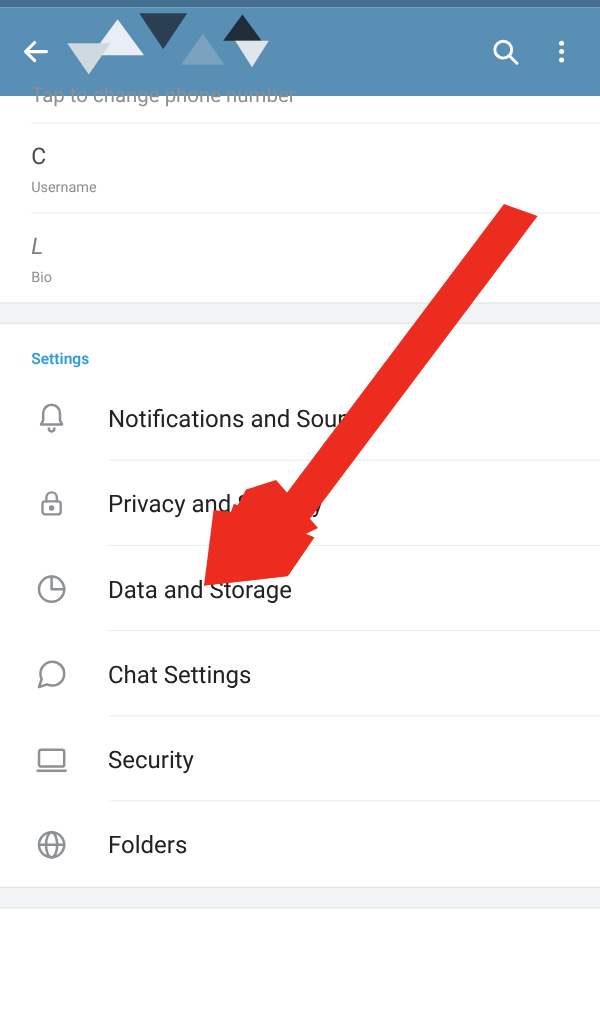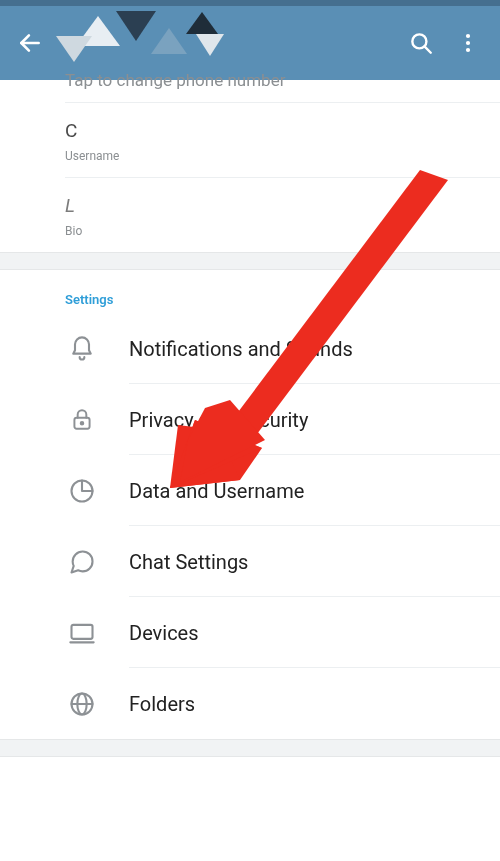--- a/index.html
+++ b/index.html
@@ -18,21 +18,21 @@
   .appbar .actions { display:flex; align-items:center; gap: 22px; margin-right: 10px; }
   .appbar svg { display:block; }
   .tri { position:absolute; width:0; height:0; border-style:solid; }
   
   .tri.a { left:20px; top:10px; border-width: 0 22px 30px 22px; border-color: transparent transparent #e8eef3 transparent; }
   .tri.b { left:60px; top:5px;  border-width: 30px 20px 0 20px; border-color: #2b3f52 transparent transparent transparent; }
   .tri.c { left:95px; top:22px; border-width: 0 18px 26px 18px; border-color: transparent transparent #7aa2bf transparent; }
   .tri.d { left:0px;  top:30px; border-width: 26px 18px 0 18px; border-color: #cfd9e0 transparent transparent transparent; }
   .tri.e { left:130px; top:6px; border-width: 0 16px 22px 16px; border-color: transparent transparent #1f2d39 transparent; }
   .tri.f { left:140px; top:28px;border-width: 22px 14px 0 14px; border-color: #dfe6eb transparent transparent transparent; }
-  .section { background:#fff;padding-left:39px; }
+  .section { background:#fff; }
   .cut-row { padding: 0 26px; color:#8b8f92; font-size:17px; line-height:22px; height:22px; overflow:hidden; position:relative; top:-11px; }
   .divider { height:1px; background:#eceff1; margin-left:26px; }
   .profile-row { padding: 16px 26px 14px; }
   .profile-value { font-size:19px; color:#4a4a4a; line-height:24px; min-height:24px; }
   .profile-label { font-size:12px; color:#8b8f92; margin-top:6px; }
   .gap { height:18px; background:#f1f3f4; border-top:1px solid #e5e7e8; border-bottom:1px solid #e5e7e8; }
   .section-header { padding: 22px 26px 6px; color:#2f9ed8; font-size:13px; font-weight:600; }
   .settings-list { }
   .settings-item {
     display:flex; align-items:center;
@@ -133,41 +133,41 @@
       <span class="label">Privacy and Security</span>
     </div>
 
     <div class="settings-item">
       <span class="icon">
         <svg width="28" height="28" viewBox="0 0 24 24" fill="none" stroke="#8d9195" stroke-width="1.8" stroke-linecap="round" stroke-linejoin="round">
             <circle cx="12" cy="12" r="9"></circle>
             <path d="M12 3v9h9"></path>
           </svg>
       </span>
-      <span class="label">Data and Username</span>
+      <span class="label">Data and Storage</span>
     </div>
 
     <div class="settings-item">
       <span class="icon">
         <svg width="28" height="28" viewBox="0 0 24 24" fill="none" stroke="#8d9195" stroke-width="1.8" stroke-linecap="round" stroke-linejoin="round">
             <path d="M21 11.5a8.38 8.38 0 0 1-8.5 8.5 8.5 8.5 0 0 1-3.8-.9L3 21l1.9-5.7A8.38 8.38 0 0 1 4 11.5 8.5 8.5 0 0 1 12.5 3 8.38 8.38 0 0 1 21 11.5z"></path>
           </svg>
       </span>
       <span class="label">Chat Settings</span>
     </div>
 
 
     <div class="settings-item">
       <span class="icon">
         <svg width="28" height="28" viewBox="0 0 24 24" fill="none" stroke="#8d9195" stroke-width="1.8" stroke-linecap="round" stroke-linejoin="round">
             <rect x="3" y="5" width="18" height="12" rx="1.5"></rect>
             <line x1="2" y1="20" x2="22" y2="20"></line>
           </svg>
       </span>
-      <span class="label">Devices</span>
+      <span class="label">Security</span>
     </div>
 
     <div class="settings-item">
       <span class="icon">
         <svg width="28" height="28" viewBox="0 0 24 24" fill="none" stroke="#8d9195" stroke-width="1.8" stroke-linecap="round" stroke-linejoin="round">
             <circle cx="12" cy="12" r="9"></circle>
             <ellipse cx="12" cy="12" rx="4" ry="9"></ellipse>
             <line x1="3" y1="12" x2="21" y2="12"></line>
           </svg>
       </span>

